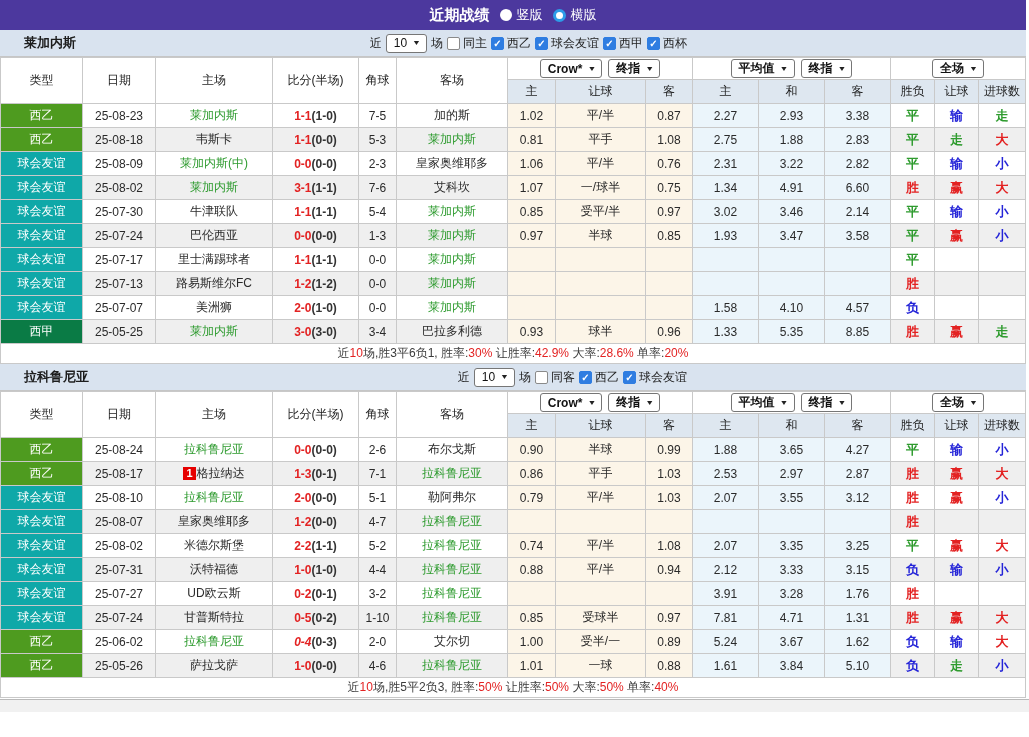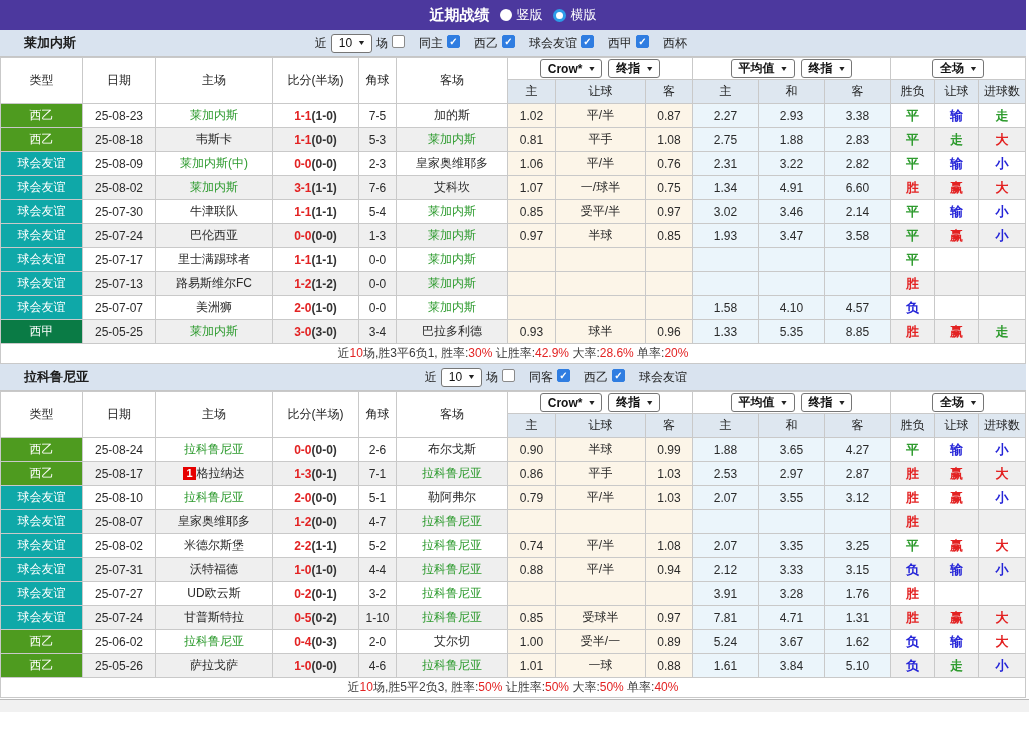--- a/index.html
+++ b/index.html
@@ -26,21 +26,21 @@
   .controls {
     position:absolute; left:0; right:339px; top:0; bottom:0;
     display:flex; align-items:center; justify-content:flex-end; gap:4px; font-size:12px;
   }
   .sel-box {
     display:inline-flex; align-items:center; gap:5px;
     border:1px solid #767676; border-radius:3px; background:#fff;
     height:19px; padding:0 5px 0 7px; font-size:12px; color:#111; cursor:default;
   }
   .chev { font-size:9px; color:#222; transform:scaleY(0.8); }
-  .cb-wrap { display:inline-flex; align-items:flex-start; gap:14px; cursor:default; }
+  .cb-wrap { display:inline-flex; align-items:center; gap:3px; cursor:default; }
   .checkbox {
     width:13px; height:13px; border:1px solid #8a8a8a; border-radius:2px;
     background:#fff; display:inline-block; text-align:center;
     font-size:10px; line-height:12px;
   }
   .checkbox.checked { background:#2F7DE1; border-color:#2F7DE1; color:#fff; font-weight:bold; }
 
   table.stats { border-collapse:collapse; table-layout:fixed; width:1026px; }
   table.stats th, table.stats td {
     border:1px solid #C9C9C9; text-align:center; padding:0;
@@ -592,21 +592,21 @@
           <td class="lblue">4.71</td>
           <td class="lblue">1.31</td>
           <td class="plain res" style="color: rgb(227, 34, 34);">胜</td>
           <td class="plain res" style="color: rgb(227, 34, 34);">赢</td>
           <td class="plain res" style="color: rgb(227, 34, 34);">大</td>
         </tr>
         <tr class="odd">
           <td class="league" style="background: rgb(78, 155, 31);">西乙</td>
           <td class="plain">25-06-02</td>
           <td class="plain"><span class="team-green">拉科鲁尼亚</span></td>
-          <td class="plain"><span class="score-ft" style="color: rgb(227, 34, 34);">0-4</span><span class="score-ht">(0-3)</span></td>
+          <td class="plain"><span class="score-ft" style="color: rgb(227, 34, 34); font-style: italic;">0-4</span><span class="score-ht">(0-3)</span></td>
           <td class="plain">2-0</td>
           <td class="plain"><span>艾尔切</span></td>
           <td class="cream">1.00</td>
           <td class="cream">受半/一</td>
           <td class="cream">0.89</td>
           <td class="lblue">5.24</td>
           <td class="lblue">3.67</td>
           <td class="lblue">1.62</td>
           <td class="plain res" style="color: rgb(37, 37, 216);">负</td>
           <td class="plain res" style="color: rgb(37, 37, 216);">输</td>

